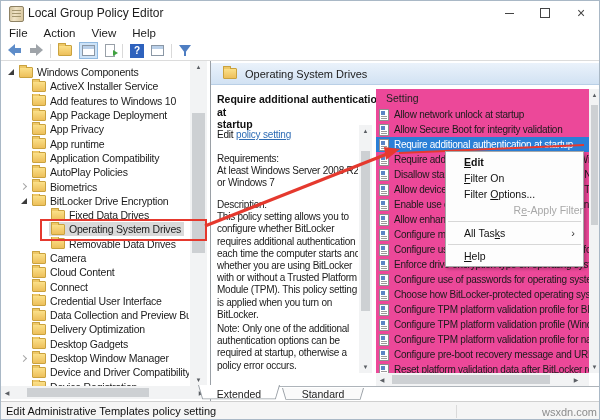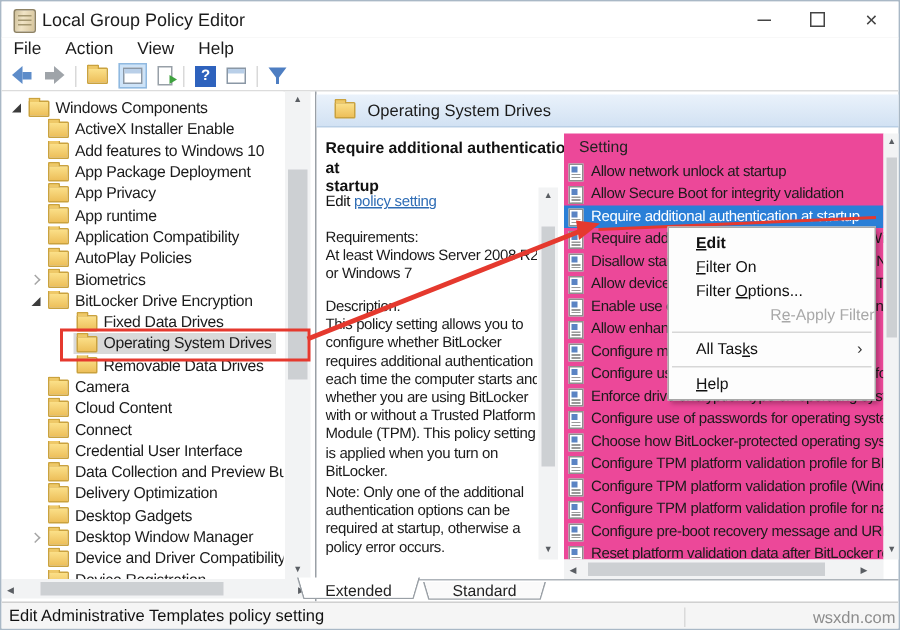--- a/index.html
+++ b/index.html
@@ -150,21 +150,21 @@
         <span class="titem">
           <span class="folder-ico"></span>
           <span class="tlabel">Windows Components</span>
         </span>
       </div>
 
       <div class="trow lv1">
         <span class="chevron"></span>
         <span class="titem">
           <span class="folder-ico"></span>
-          <span class="tlabel">ActiveX Installer Enable</span>
+          <span class="tlabel">ActiveX Installer Service</span>
         </span>
       </div>
 
       <div class="trow lv1">
         <span class="chevron"></span>
         <span class="titem">
           <span class="folder-ico"></span>
           <span class="tlabel">Add features to Windows 10</span>
         </span>
       </div>

